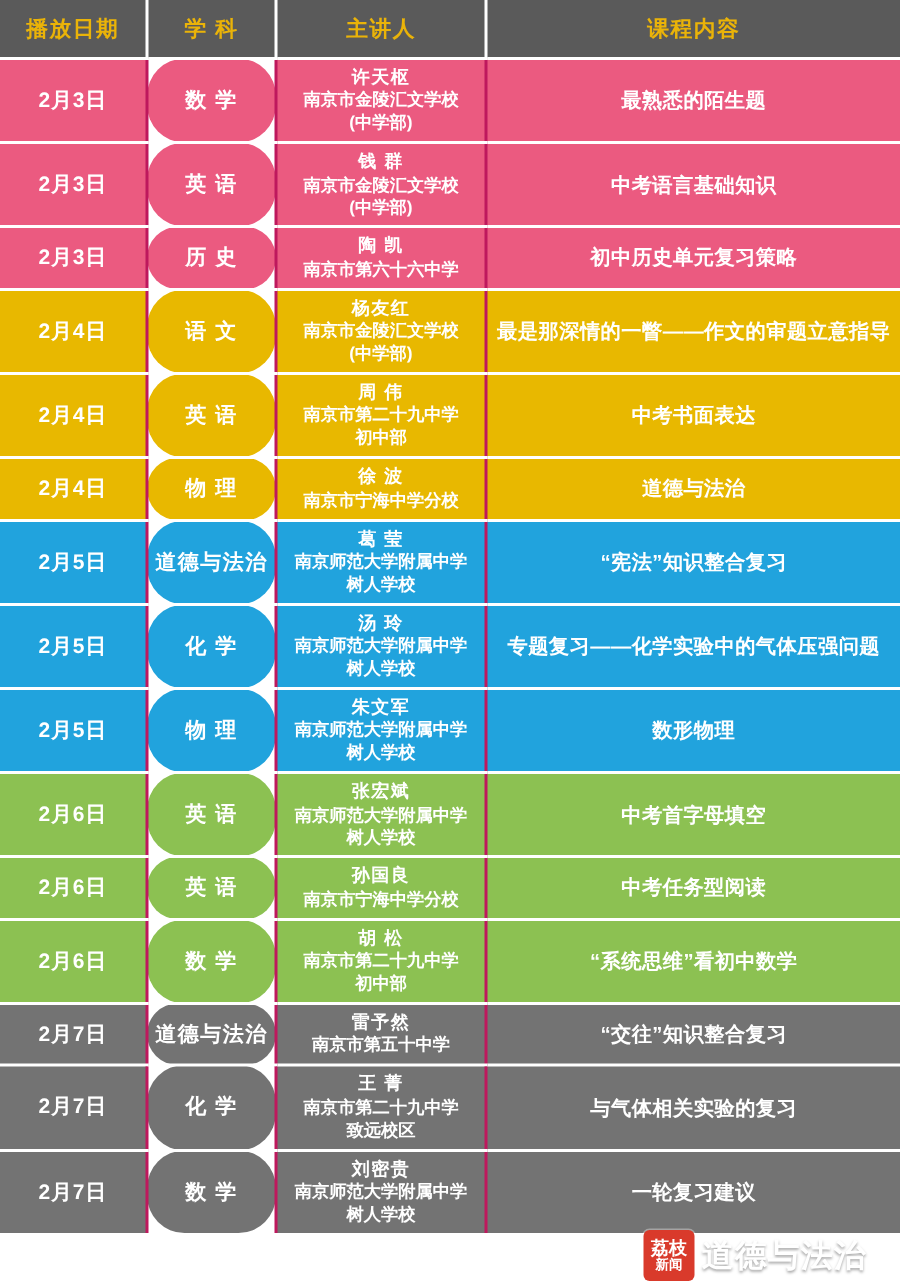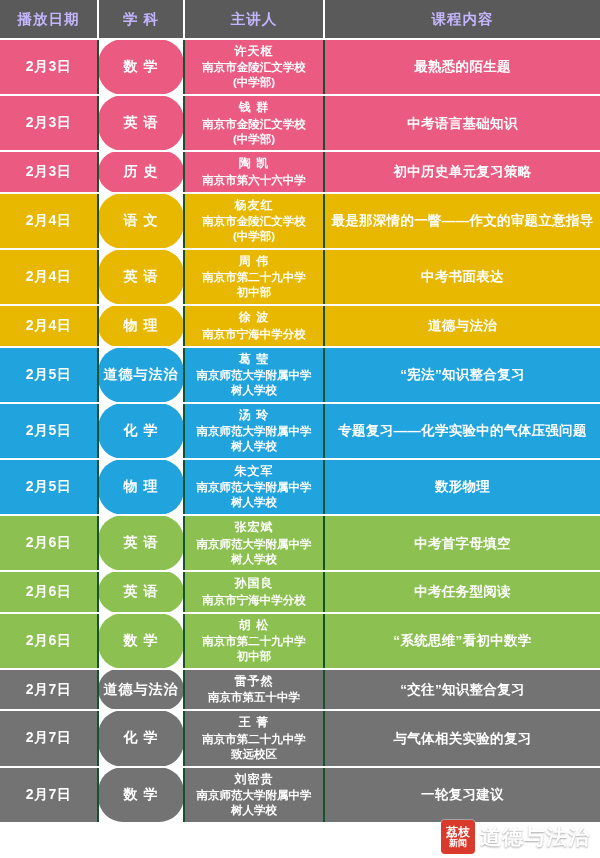--- a/index.html
+++ b/index.html
@@ -25,38 +25,38 @@
     border-collapse: collapse;
     table-layout: fixed;
   }
   table.schedule col.c-date { width: 98px; }
   table.schedule col.c-subject { width: 86px; }
   table.schedule col.c-teacher { width: 140px; }
   table.schedule col.c-content { width: 276px; }
 
   thead th {
     background: #5a5a5a;
-    color: #c4b5fd;
+    color: #eab308;
     font-size: 14.5px;
     font-weight: bold;
     height: 38px;
     letter-spacing: 1px;
     border-right: 2px solid #ffffff;
     border-bottom: 2px solid #ffffff;
     text-align: center;
     vertical-align: middle;
     padding: 0;
   }
   thead th:last-child { border-right: none; }
 
   tbody td {
     color: #ffffff;
     text-align: center;
     vertical-align: middle;
-    border-right: 2px solid #14532d;
+    border-right: 2px solid #be185d;
     border-bottom: 2px solid #ffffff;
     padding: 4px 3px;
     line-height: 1.28;
     box-sizing: border-box;
   }
   tbody td:last-child { border-right: none; }
   tbody tr:last-child td { border-bottom: none; }
 
   td.date {
     font-size: 14px;
@@ -95,21 +95,21 @@
   
   tr.theme-pink td { background: #eb5a80; }
   tr.theme-yellow td { background: #e8b800; }
   tr.theme-blue td { background: #21a3dd; }
   tr.theme-green td { background: #8cc152; }
   tr.theme-orange td { background: #737373; }
 
   
   .watermark {
     position: absolute;
-    right: 10px;
+    right: 22px;
     bottom: 4px;
     display: flex;
     align-items: center;
     gap: 5px;
     pointer-events: none;
   }
   .watermark .logo-badge {
     width: 34px;
     height: 34px;
     border-radius: 4px;

